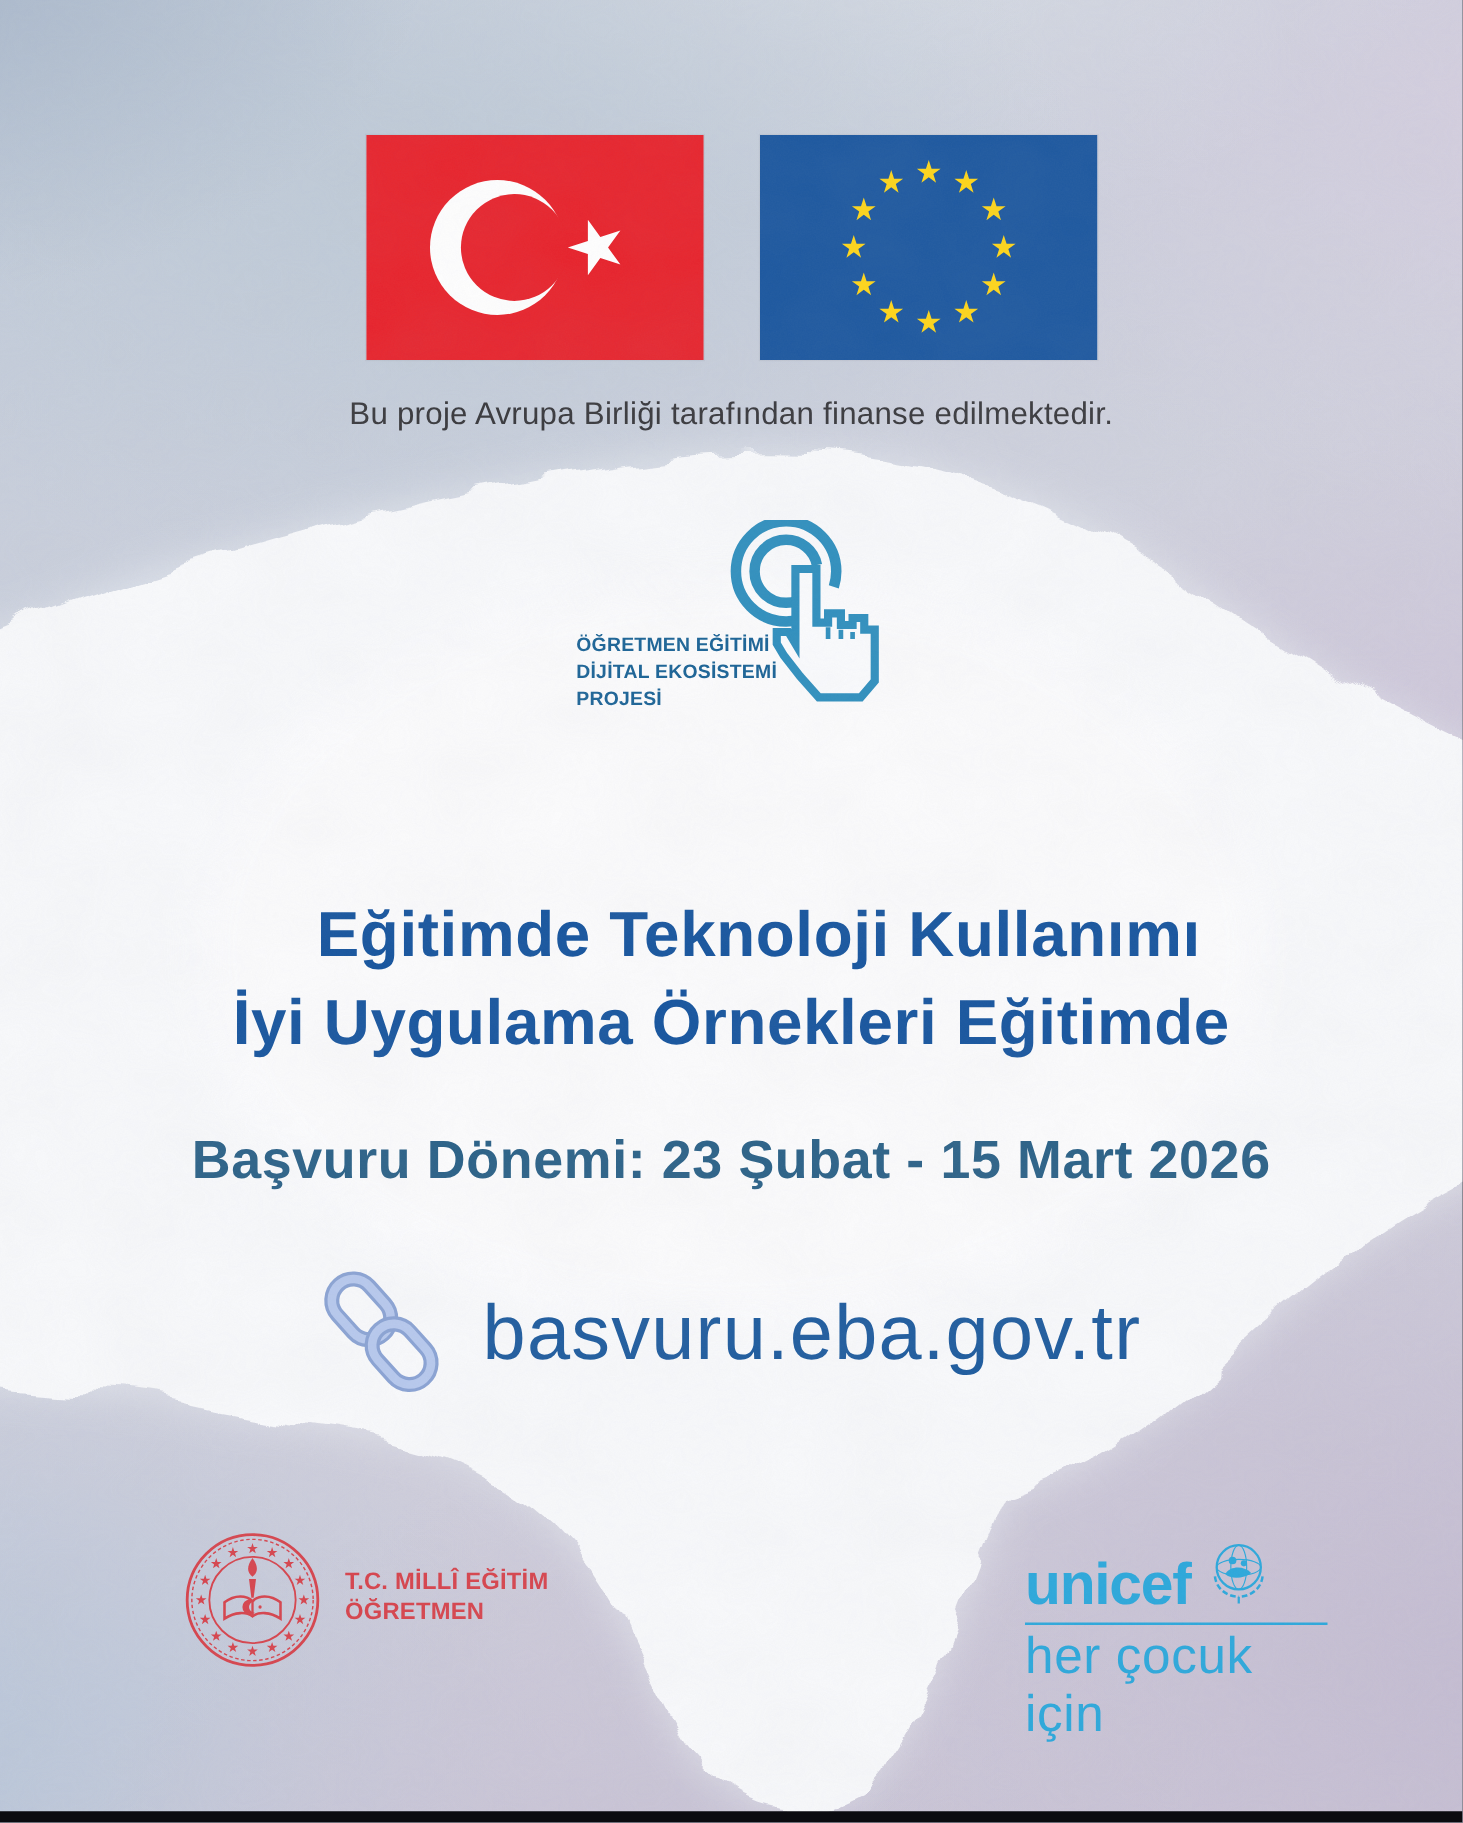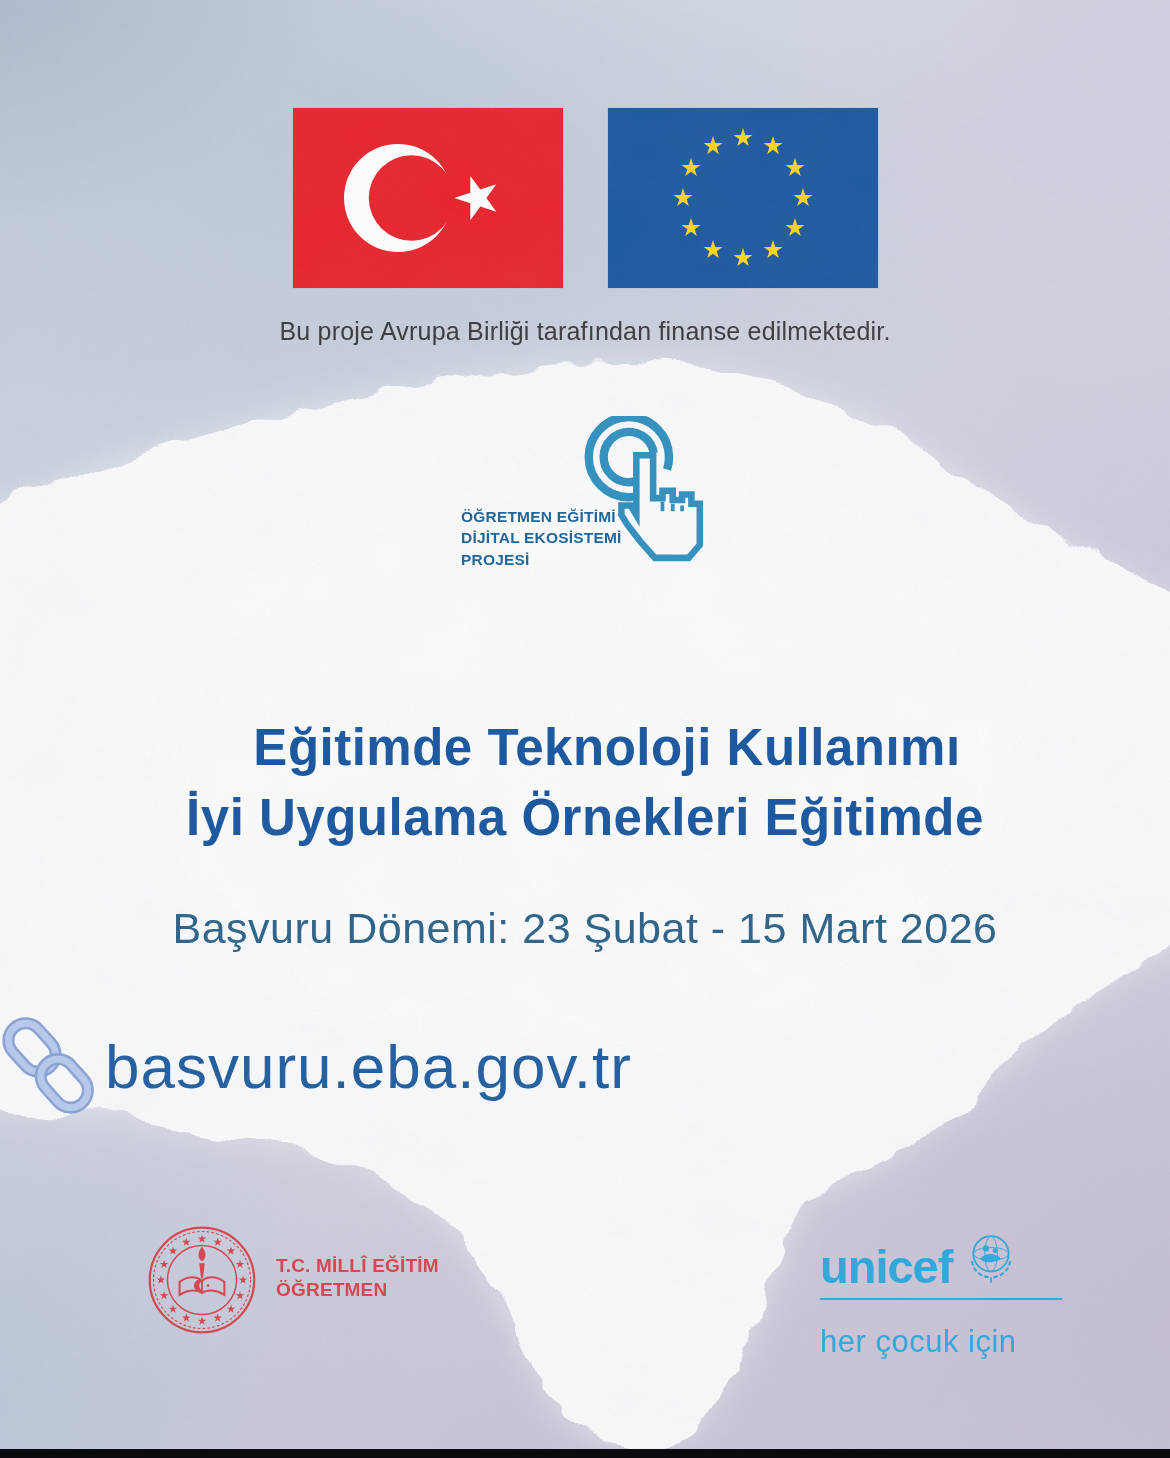--- a/index.html
+++ b/index.html
@@ -53,48 +53,48 @@
   }
   .subtitle1,.subtitle2{
     position:absolute;left:0;right:0;margin:0;text-align:center;
     font-size:51px;font-weight:bold;letter-spacing:0.5px;
     color:var(--title_blue,#15549E);
   }
   .subtitle1{top:718px;padding-left:44px;}
   .subtitle2{top:788px;}
   .period{
     position:absolute;top:904px;left:0;right:0;text-align:center;
-    font-size:43px;font-weight:normal;letter-spacing:0.5px;
+    font-size:43px;font-weight:bold;letter-spacing:0.5px;
     color:var(--date_blue,#2A6187);
   }
   
   .link-row{
     position:absolute;top:1008px;left:0;right:0;height:116px;
-    display:flex;align-items:center;gap:10px;
+    display:flex;justify-content:center;align-items:center;gap:34px;
   }
   .website{
     font-size:62px;font-weight:normal;letter-spacing:1px;
     color:var(--link_blue,#1D5B9E);
   }
   
   .meb{position:absolute;left:146px;top:1224px;display:flex;gap:18px;}
   .meb-text{
     margin-top:30px;font-weight:bold;font-size:19px;line-height:1.28;
     letter-spacing:0.2px;color:var(--meb_red,#D7424B);
   }
   
   .unicef{position:absolute;left:820px;top:1230px;width:242px;}
   .unicef-top{display:flex;align-items:flex-end;gap:10px;}
   .unicef-word{
     font-size:47px;font-weight:bold;letter-spacing:-1px;
     color:var(--unicef_cyan,#2AA8DC);
   }
   .unicef-rule{height:2px;margin-top:4px;background:var(--unicef_cyan,#2AA8DC);}
   .unicef-tagline{
-    margin-top:24px;font-size:31px;letter-spacing:0.5px;
+    margin-top:1px;font-size:41px;letter-spacing:0.5px;
     color:var(--unicef_cyan,#2AA8DC);
   }
 </style>
 </head>
 <body>
 
 <div class="poster">
 
   <div class="bg-base"></div>
 

